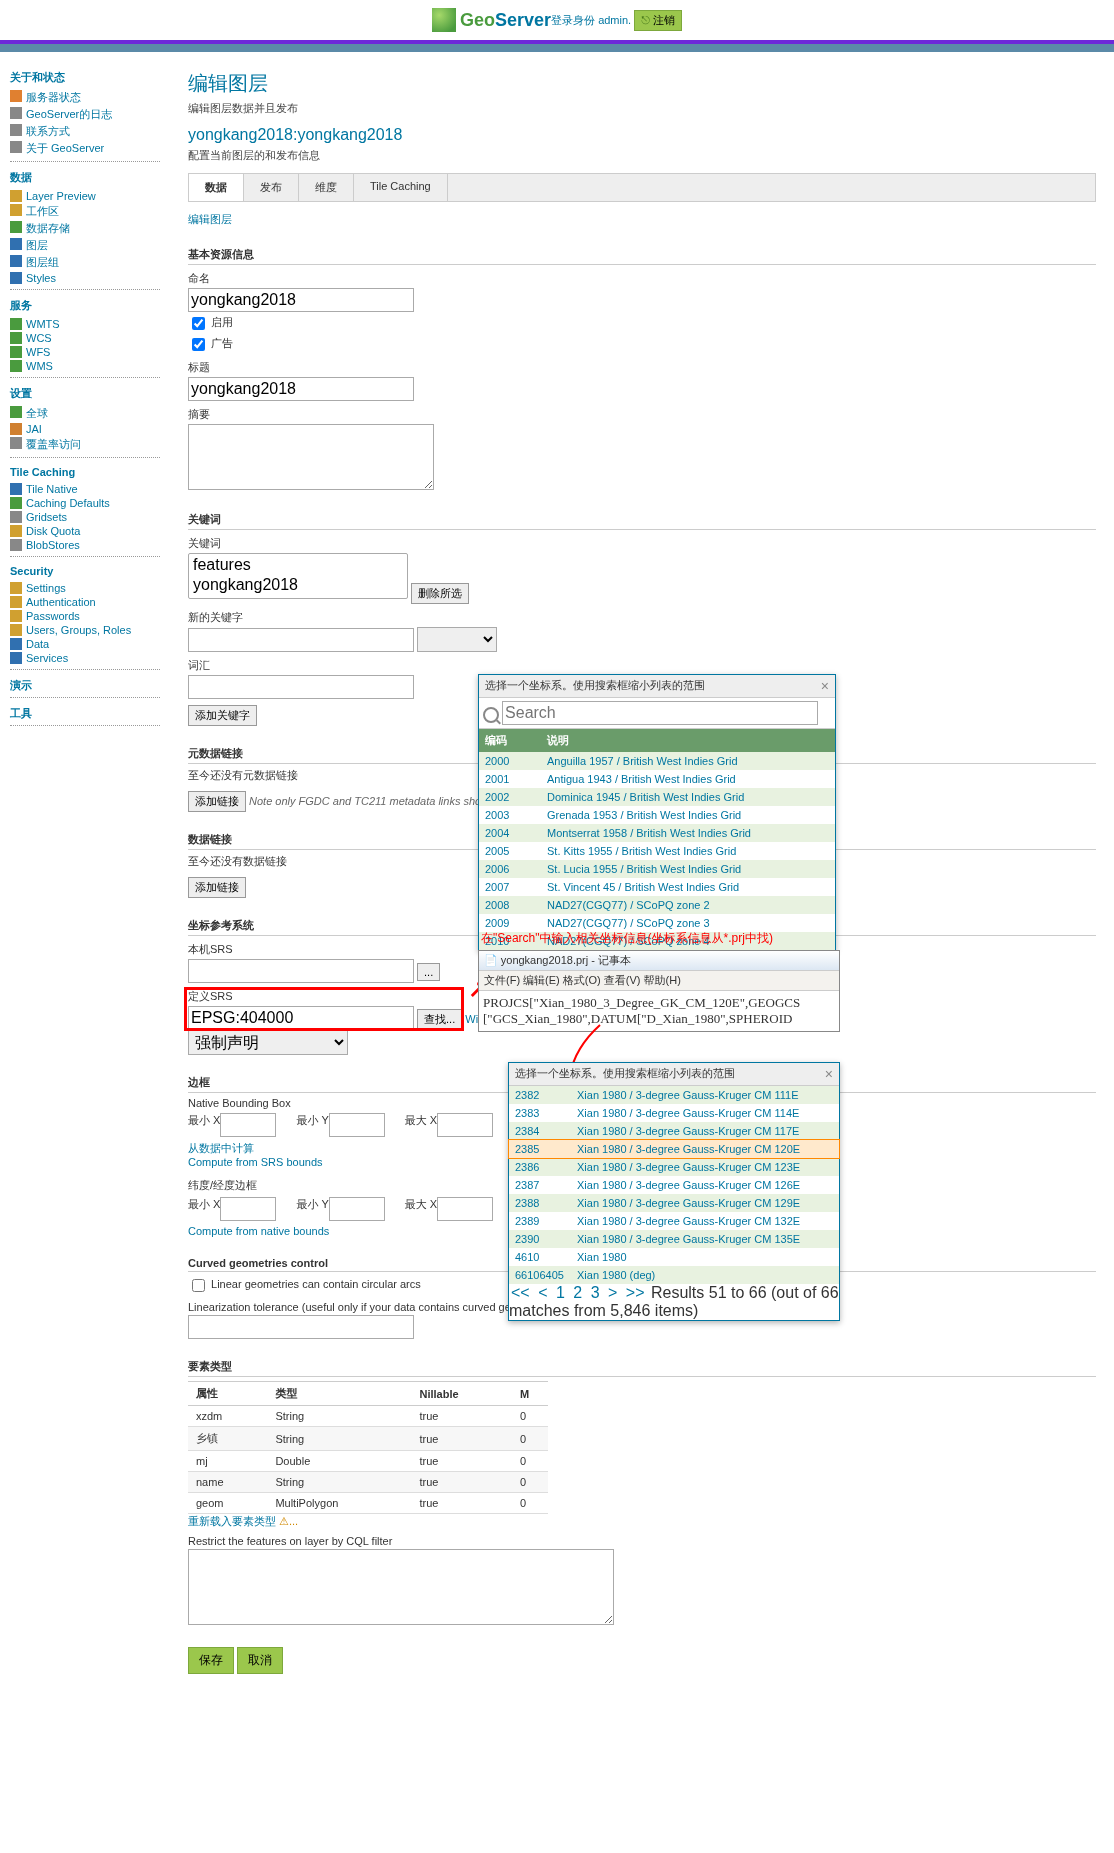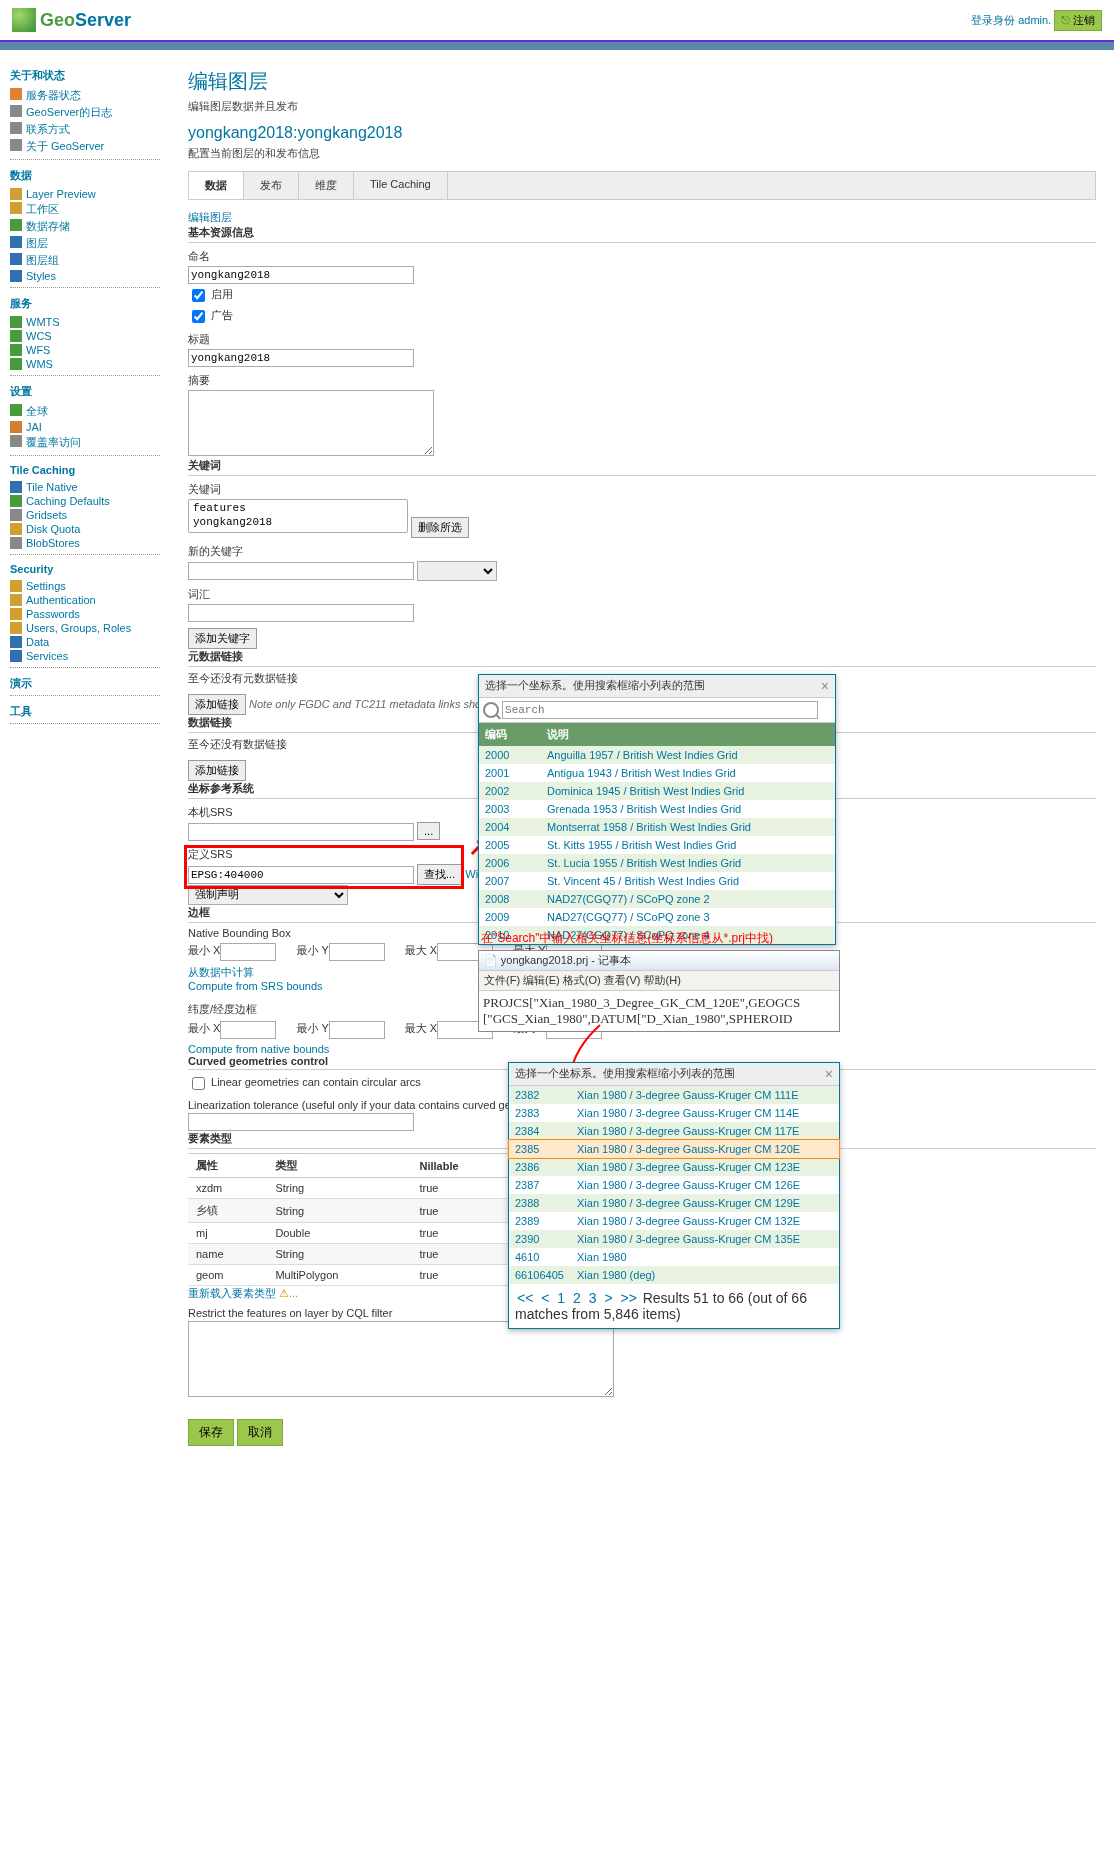--- a/index.html
+++ b/index.html
@@ -1,18 +1,18 @@
 <!DOCTYPE html>
 <html><head>
 <meta charset="utf-8">
 <style>
 html,body{margin:0;padding:0;font-family:Arial,Helvetica,sans-serif;font-size:11px;color:#333;background:#fff}
 a{color:#0076a1;text-decoration:none;cursor:pointer}
 .page{width:1114px;background:#fff}
-.topbar{height:40px;background:#fff;border-bottom:2px solid #6d28d9;display:flex;align-items:center;justify-content:space-between;padding:0 12px}
+.topbar{height:40px;background:#fff;border-bottom:4px solid #6d28d9;display:flex;align-items:center;justify-content:center;padding:0 12px}
 .logo{display:flex;align-items:center;gap:4px}
 .logo-img{width:24px;height:24px;background:radial-gradient(circle at 30% 30%,#a6d96a 0%,#4a9b3e 80%)}
 .logo-text{font-size:18px;font-weight:bold}
 .logo-text .g{color:#4a9b3e}.logo-text .s{color:#0076a1}
 .login{font-size:11px;color:#0076a1}
 .btn-logout{background:#9bc74c;border:1px solid #7da83c;padding:2px 6px;font-size:11px;cursor:pointer}
 .gray-band{height:8px;background:#5b8aa8}
 .main{display:flex}
 .sidebar{width:160px;padding:10px 0 0 10px}
 .side-h{color:#0076a1;font-weight:bold;margin:8px 0 4px 0;font-size:11px}
@@ -20,23 +20,23 @@
 .side-list li{padding:1px 0 1px 16px;position:relative;font-size:11px}
 .side-list li .ic{position:absolute;left:0;top:1px;width:12px;height:12px}
 .divider{border-bottom:1px dotted #999;margin:4px 10px 4px 0}
 .content{flex:1;padding:18px 18px;position:relative}
 h1{color:#0076a1;font-size:20px;font-weight:normal;margin:0 0 4px}
 h2{color:#0076a1;font-size:16px;font-weight:normal;margin:10px 0 4px}
 .desc{color:#444;margin-bottom:10px}
 .tabs{display:flex;border:1px solid #ccc;background:#eee;margin:10px 0}
 .tab{padding:6px 16px;border-right:1px solid #ccc;cursor:pointer;font-size:11px}
 .tab.active{background:#fff;font-weight:bold}
-.section-h{color:#333;font-weight:bold;margin:0 0 4px;border-bottom:1px solid #ccc;padding-bottom:2px}
+.section-h{color:#333;font-weight:bold;margin:20px 0 4px;border-bottom:1px solid #ccc;padding-bottom:2px}
 .label{color:#333;margin:6px 0 2px;font-size:11px}
-input[type=text],textarea,select{border:1px solid #aaa;padding:2px;font-size:11px;font-family:Liberation Mono, monospace}
+input[type=text],textarea,select{border:1px solid #aaa;padding:2px;font-size:16px;font-family:Liberation Sans, sans-serif}
 .w220{width:220px}
 .ta{width:240px;height:60px;resize:both}
 .chk-row{margin:2px 0}
 .chk-row input{vertical-align:middle}
 .btn{background:#eee;border:1px solid #999;padding:2px 6px;cursor:pointer;font-size:11px}
 .btn-primary{background:#9bc74c;border:1px solid #7da83c;padding:4px 10px;cursor:pointer;font-size:12px}
 .red-box{border:3px solid #ff0000;position:absolute}
 .red-arrow{position:absolute;color:#ff0000;font-size:24px;font-weight:bold}
 .bb-row{display:flex;gap:20px;margin:4px 0}
 .bb-col{display:flex;flex-direction:row}
@@ -60,21 +60,21 @@
 .srs-row .c2{flex:1;padding:3px 6px;color:#0076a1}
 .srs-row.e{background:#e8f2e0}
 .srs-row.o{background:#fff}
 .red-note{color:#ff0000;position:absolute;left:481px;top:930px;font-size:12px}
 .notepad{position:absolute;left:478px;top:950px;width:360px;border:1px solid #888}
 .np-title{background:#f0f0f0;border-bottom:1px solid #ccc;padding:2px 5px;font-size:11px;background:linear-gradient(#fff,#dce7f3)}
 .np-menu{background:#f4f2ee;border-bottom:1px solid #ccc;padding:2px 5px;font-size:11px}
 .np-body{background:#fff;padding:4px;font-family:"Times New Roman",serif;font-size:13px}
 .popup3{left:508px;top:1062px;width:330px}
 .popup3 .srs-row.hl{outline:1px solid #ff8800;background:#ffe9cc}
-.pager{padding:6px;font-size:14px}
+.pager{font-size:16px}
 .pager a{margin:0 2px}
 .red-curve{position:absolute;left:540px;top:1020px;width:80px;height:120px;pointer-events:none}
 .warn-ic{color:#d08800}
 .footer-btns{margin:20px 0}
 .search-ic{display:inline-block;width:12px;height:12px;border:2px solid #888;border-radius:50%;position:relative;vertical-align:middle}
 .search-ic::after{content:'';position:absolute;width:5px;height:2px;background:#888;bottom:-2px;right:-4px;transform:rotate(45deg)}
 .icon-sq{display:inline-block;width:10px;height:10px;vertical-align:middle}
 </style>
 </head>
 <body>

